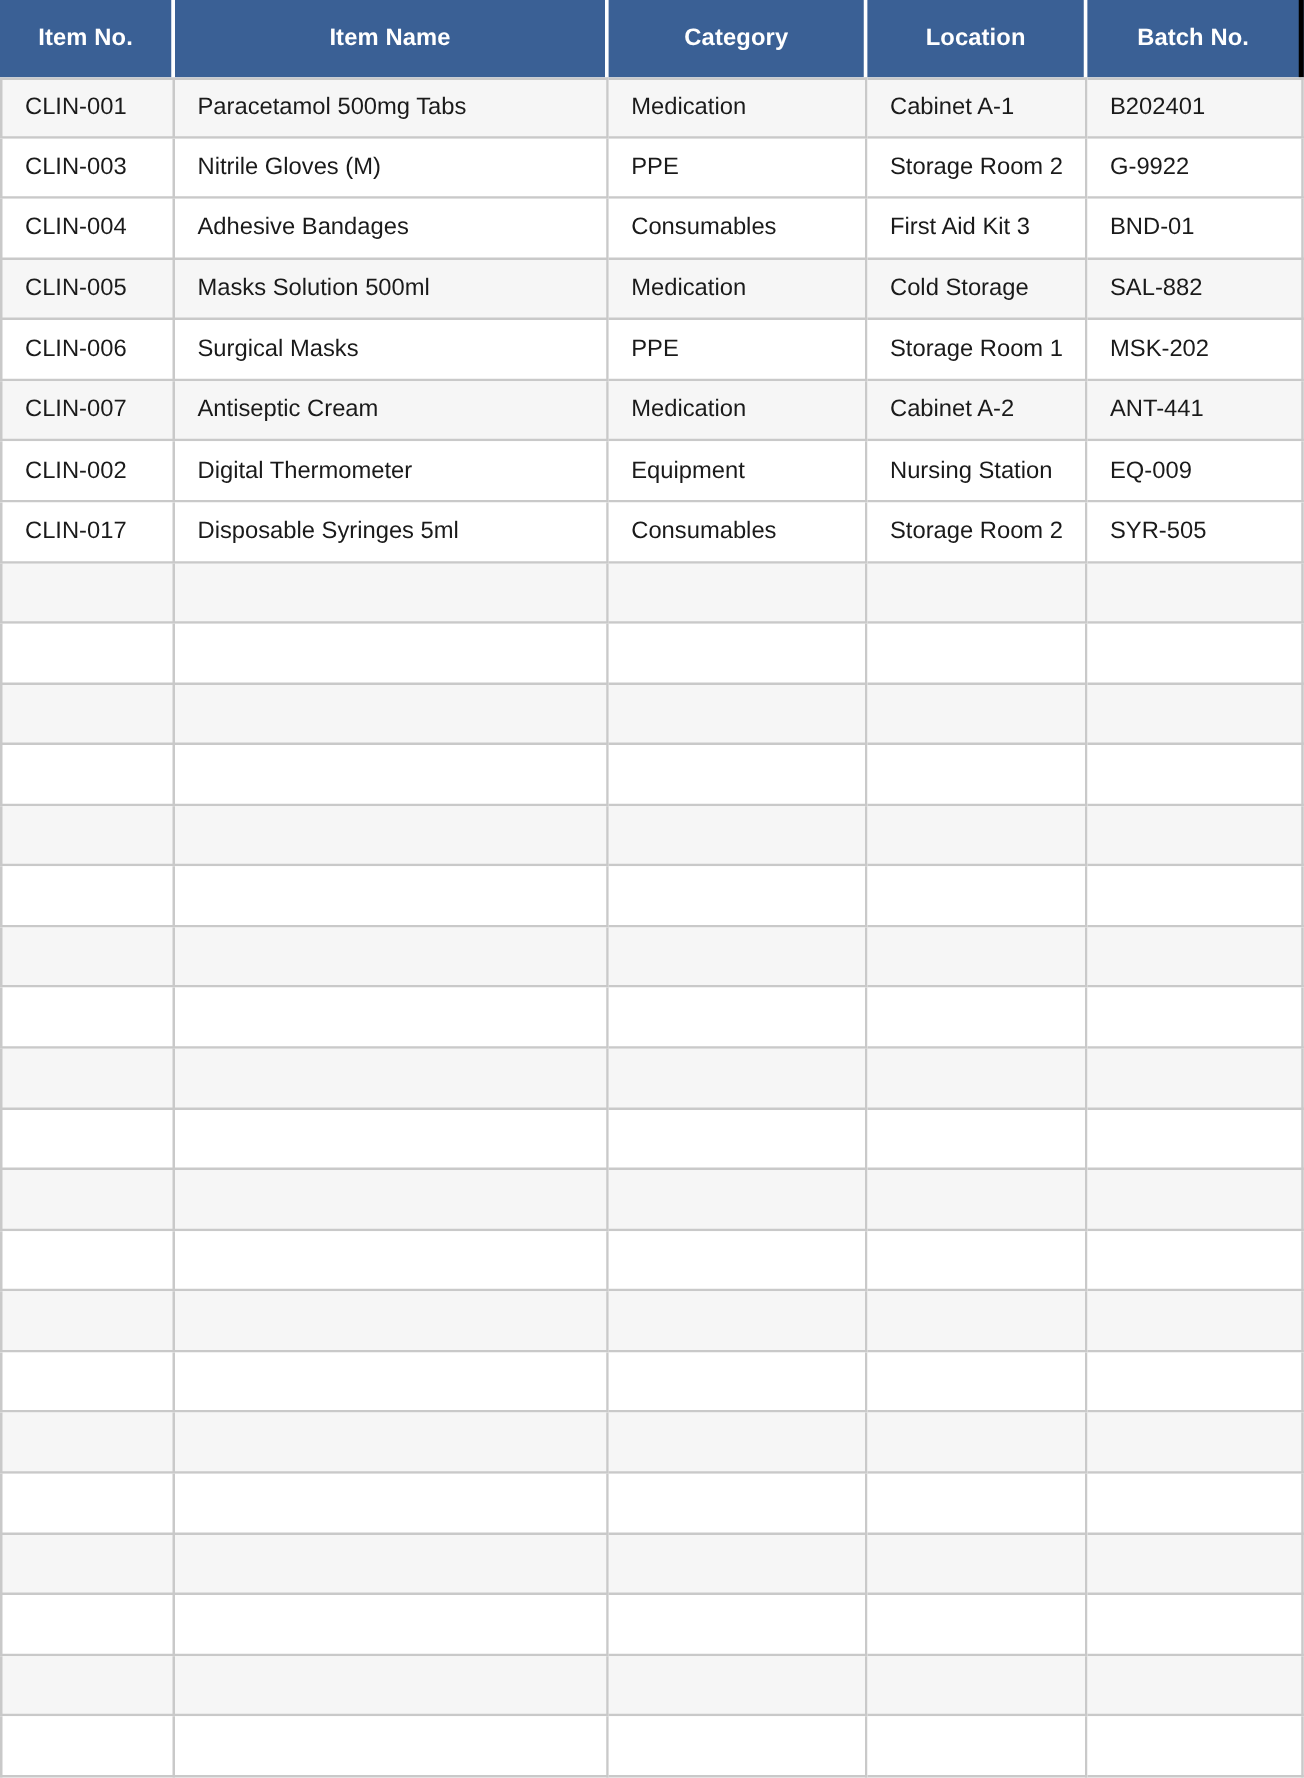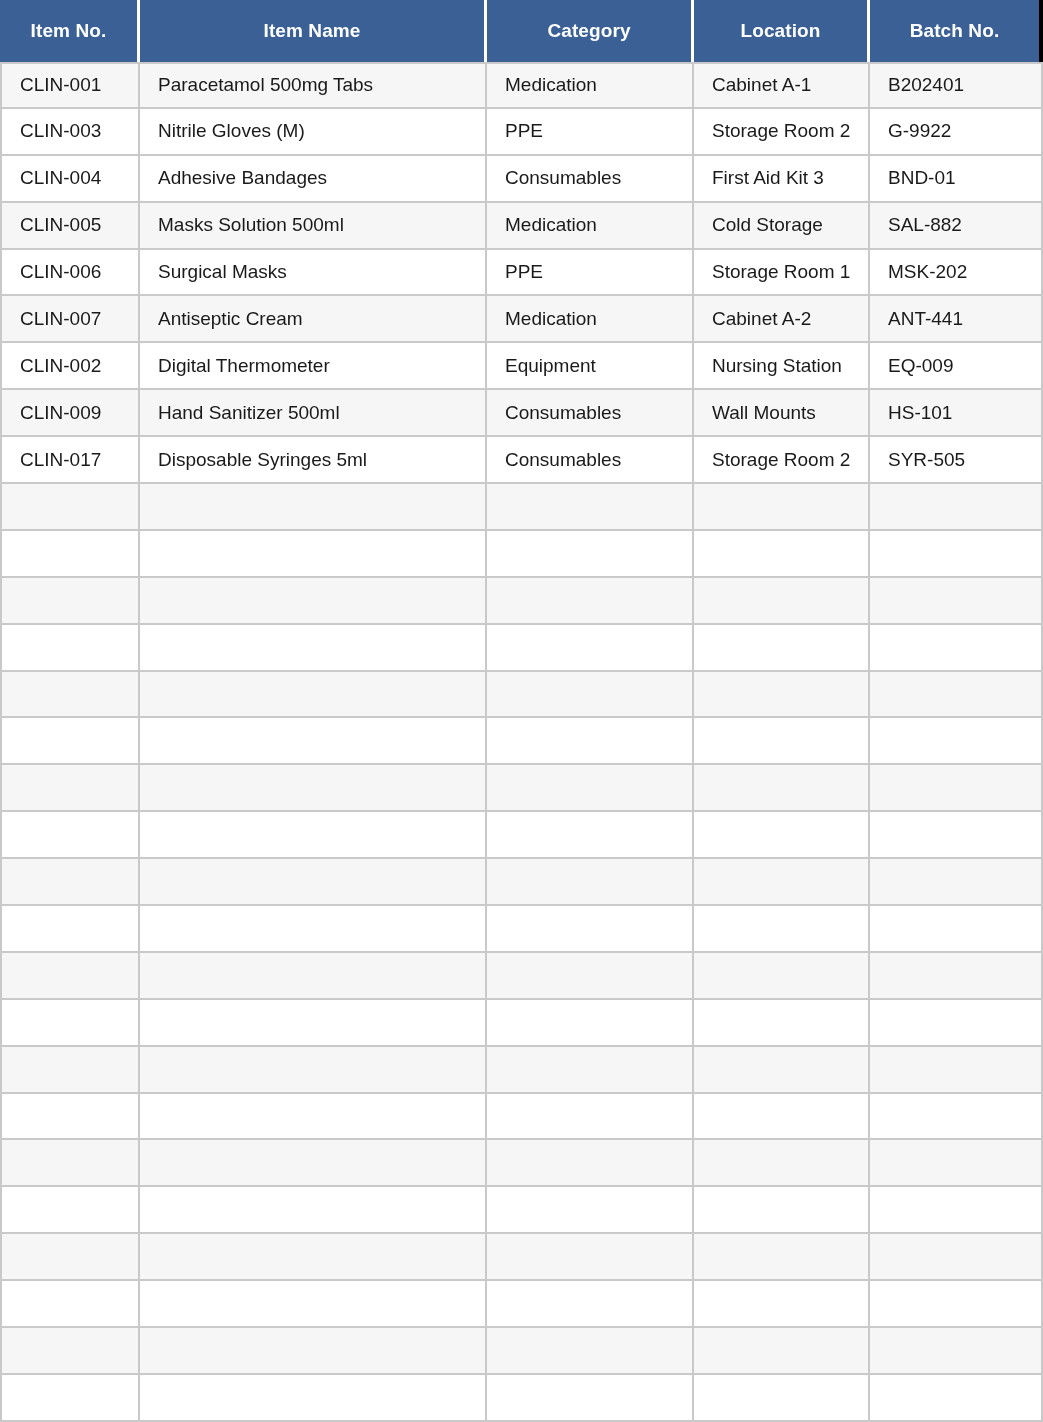--- a/index.html
+++ b/index.html
@@ -158,27 +158,20 @@
           <td>Cabinet A-2</td>
           <td>ANT-441</td>
         </tr>
         <tr class="even">
           <td>CLIN-002</td>
           <td>Digital Thermometer</td>
           <td>Equipment</td>
           <td>Nursing Station</td>
           <td>EQ-009</td>
         </tr>
-        <tr class="odd">
-          <td>CLIN-009</td>
-          <td>Hand Sanitizer 500ml</td>
-          <td>Consumables</td>
-          <td>Wall Mounts</td>
-          <td>HS-101</td>
-        </tr>
         <tr class="even">
           <td>CLIN-017</td>
           <td>Disposable Syringes 5ml</td>
           <td>Consumables</td>
           <td>Storage Room 2</td>
           <td>SYR-505</td>
         </tr>
         <tr class="odd">
           <td></td>
           <td></td>

